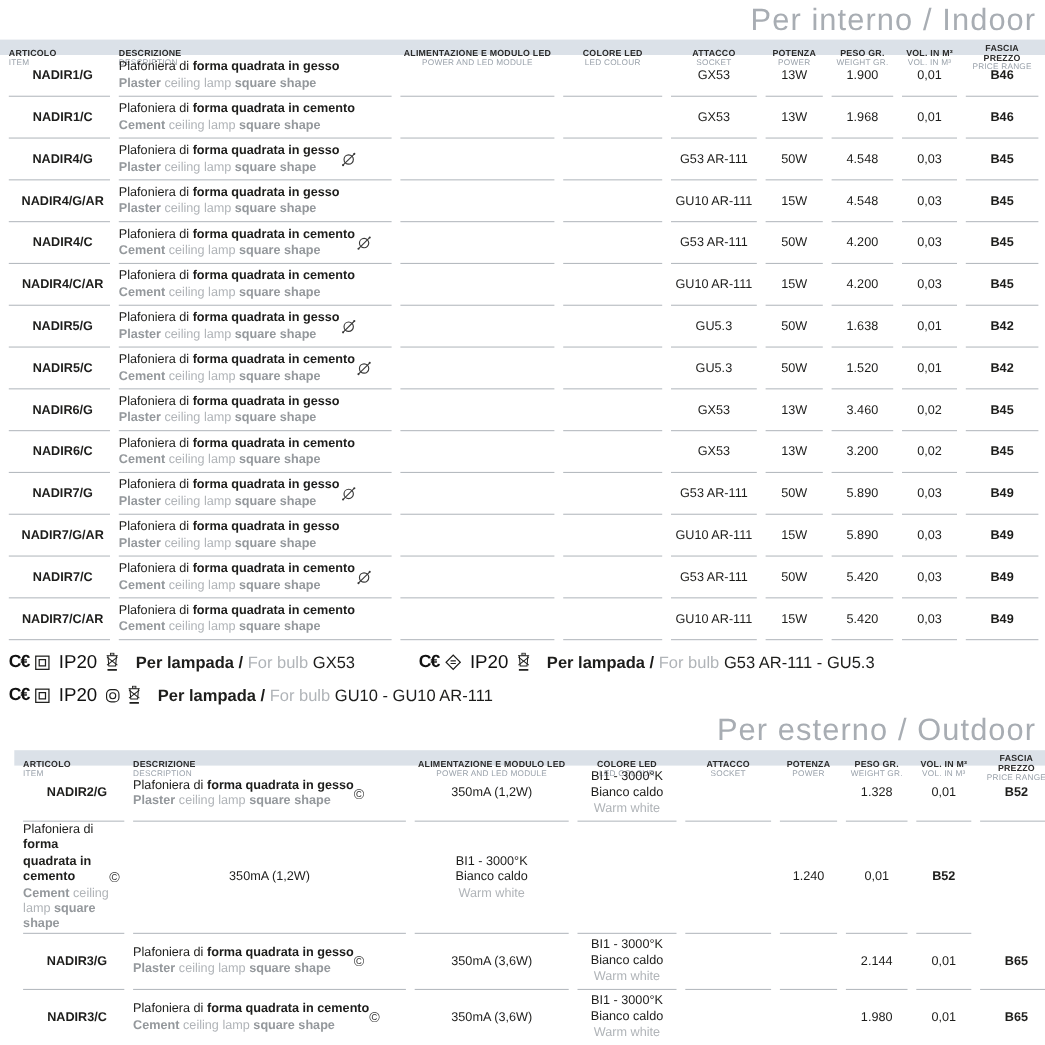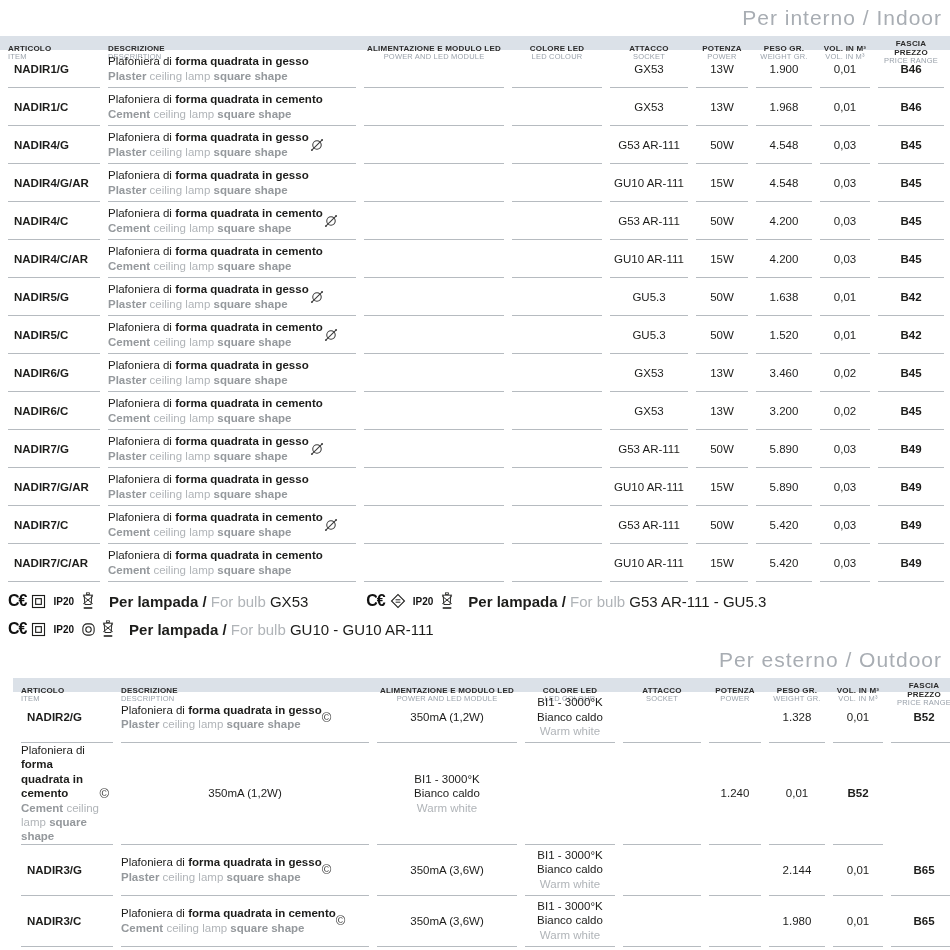--- a/index.html
+++ b/index.html
@@ -1,56 +1,56 @@
 <!DOCTYPE html>
 <html><head>
 <meta charset="utf-8">
 <style>
   html,body{margin:0;padding:0;background:#ffffff;}
   body{width:950px;height:950px;overflow:hidden;font-family:"Liberation Sans",sans-serif;color:#1d1d1b;}
   .page{width:950px;height:950px;position:relative;box-sizing:border-box;padding-top:2px;}
 
   .section-title{
-    text-align:right;font-size:21px;font-weight:300;color:#a8adb3;
+    text-align:right;font-size:28px;font-weight:300;color:#a8adb3;
     letter-spacing:1px;padding-right:8px;line-height:32px;height:34px;box-sizing:border-box;
   }
 
   
   .grid{display:grid;grid-template-columns:92px 248px 140px 90px 78px 52px 56px 50px 66px;column-gap:8px;}
 
   .thead{background:#dbe1e8;padding:3px 10px 4px 8px;height:14px;box-sizing:border-box;align-items:center;}
   .hcell{text-align:center;line-height:1.15;}
   .hcell.left{text-align:left;}
   .h-it{font-size:8px;font-weight:bold;color:#2b2b2b;letter-spacing:.2px;}
   .h-en{font-size:7.5px;color:#9aa2ab;letter-spacing:.2px;}
 
   .tbody{padding:0 10px 0 8px;}
   .trow{align-items:stretch;}
   .cell{border-bottom:1px solid #b6bbc0;display:flex;align-items:center;justify-content:center;
         font-size:11.5px;min-height:38px;box-sizing:border-box;text-align:center;}
   .outdoor-table .cell{min-height:51px;}
-  .cell.article{justify-content:flex-start;font-weight:bold;padding-left:6px;}
+  .cell.article{justify-content:center;font-weight:bold;padding-left:6px;}
   .cell.desc{justify-content:flex-start;text-align:left;padding-right:4px;}
   .desc-text{line-height:1.25;}
   .d-it{color:#1d1d1b;}
   .d-it b{font-weight:bold;}
   .d-en{color:#b0b4b8;}
   .d-en b{color:#94989c;font-weight:bold;}
   .cell.price{font-weight:bold;}
   .led-lines{line-height:1.25;}
   .led-lines .muted{color:#b0b4b8;}
 
   .desc-icon{display:inline-flex;align-items:center;flex:none;}
   .circled-c{font-size:13px;color:#3a3a3a;}
 
   .footnotes{padding:10px 8px 0 8px;}
   .fnline{display:flex;align-items:center;gap:58px;margin-bottom:10px;}
   .fngroup{display:flex;align-items:center;gap:5px;}
   .ce-mark{font-size:16px;font-weight:bold;letter-spacing:-1px;color:#111;}
-  .ip-label{font-size:10px;font-weight:bold;color:#111;margin:0 2px;}
+  .ip-label{font-size:17px;font-weight:normal;color:#111;margin:0 2px;}
   .fn-text{font-size:15px;margin-left:9px;}
   .fn-it{color:#1d1d1b;font-weight:bold;}
   .fn-en{color:#b0b4b8;}
   .fn-bulbs{color:#1d1d1b;}
   .fn-icon{display:inline-flex;align-items:center;}
 
   .outdoor-block{margin-top:-4px;margin-left:13px;}
 </style>
 </head>
 <body>

